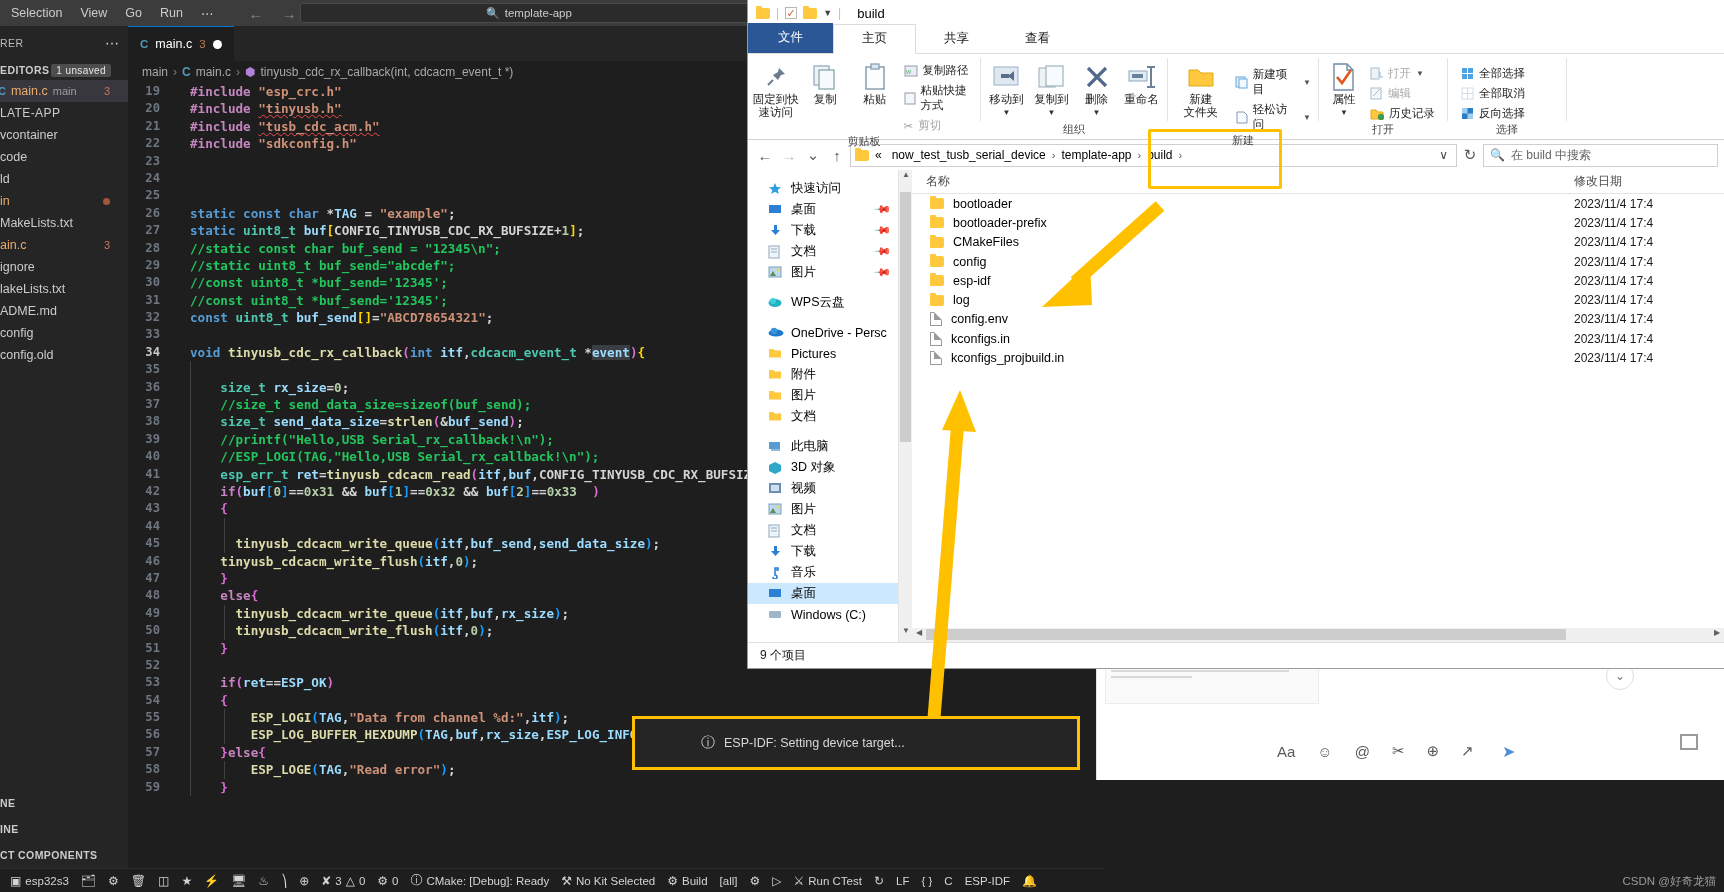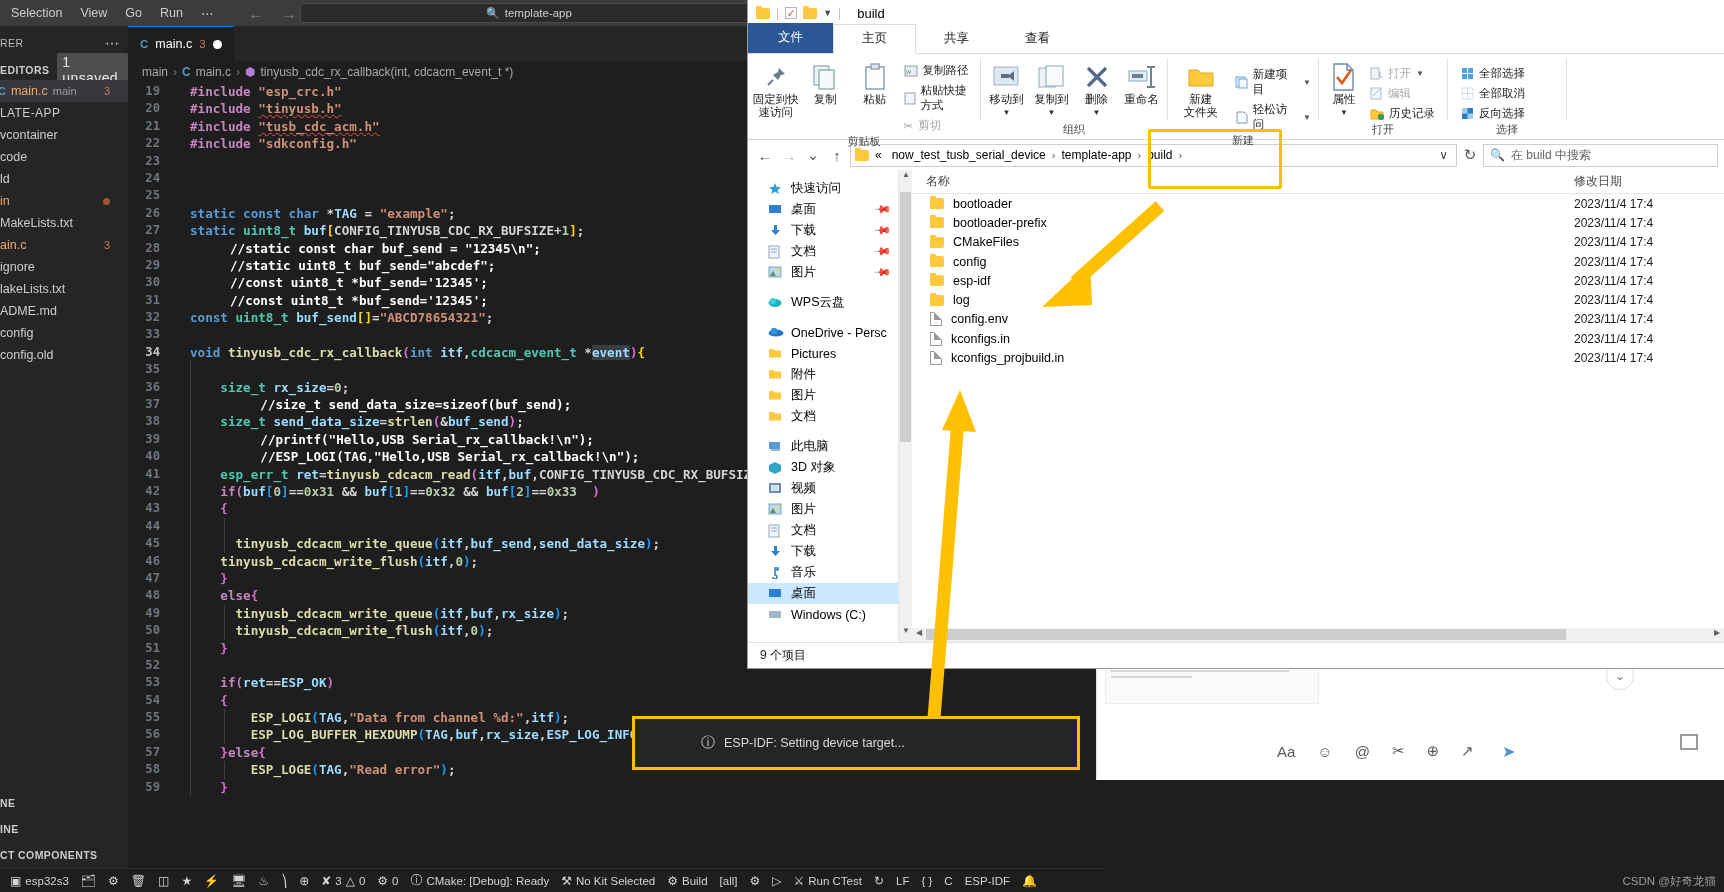--- a/index.html
+++ b/index.html
@@ -36,26 +36,26 @@
   .vs-sidebar {
     width:128px; background:#252526; font-size:12px; color:#cccccc;
     padding-top:0px; overflow:hidden; position:relative;
   }
   .sb-header {
     height:34px; display:flex; align-items:center; justify-content:space-between;
     padding:0 8px 0 0; font-size:10.5px; letter-spacing:.5px; color:#bbbbbb;
   }
   .sb-header .dots { font-size:14px; color:#cccccc; letter-spacing:1px;}
   .sb-sect {
-    height:20px; display:flex; align-items:center; gap:8px;
+    height:20px; display:flex; align-items:center; gap:2px;
     font-size:10.5px; font-weight:bold; letter-spacing:.4px; color:#cccccc;
     padding-left:0px;
   }
   .badge-unsaved {
-    background:#4d4d4d; color:#e8e8e8; font-size:14px; font-weight:normal;
+    background:#4d4d4d; color:#e8e8e8; font-size:10px; font-weight:normal;
     padding:1px 5px; border-radius:2px;
   }
   .sb-row {
     height:22px; display:flex; align-items:center; gap:5px;
     font-size:12.5px; padding-left:0px; position:relative; white-space:nowrap;
   }
   .sb-row.sel { background:#37373d; }
   .sb-row .ci { color:#519aba; font-weight:bold; font-size:11px; margin-left:-2px;}
   .sb-row .nm { color:#e8ab6f; }
   .sb-row .nm.plain { color:#cccccc; }
@@ -97,21 +97,21 @@
   }
   .lnum.cur { color:#c6c6c6; }
   .ltext { padding-left:14px; position:relative; }
   .ind { border-left:1px solid #404040; position:absolute; top:0; bottom:0; }
 
   .k  { color:#569cd6; }   
   .kp { color:#c586c0; }   
   .ty { color:#4ec9b0; }   
   .fn { color:#dcdcaa; }   
   .st { color:#ce9178; }   
-  .cm { color:#ffffff;margin-left:40px; }   
+  .cm { color:#22c55e; }   
   .nu { color:#b5cea8; }   
   .va { color:#9cdcfe; }   
   .pl { color:#d4d4d4; }   
   .br { color:#ffd700; }   
   .bp { color:#da70d6; }   
   .bb { color:#179fff; }   
   .mc { color:#c586c0; }   
   .sel-tok { background:#3a3d41; }
   .squig {
     text-decoration: underline; text-decoration-style: wavy;

